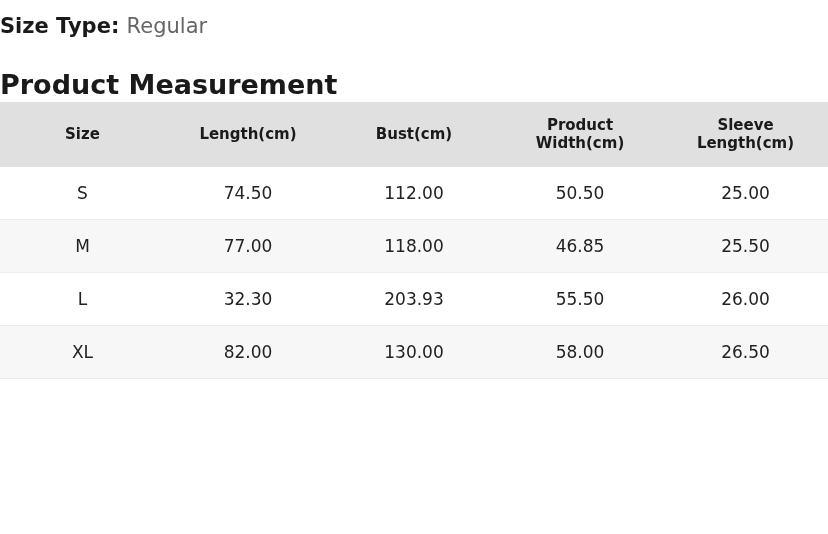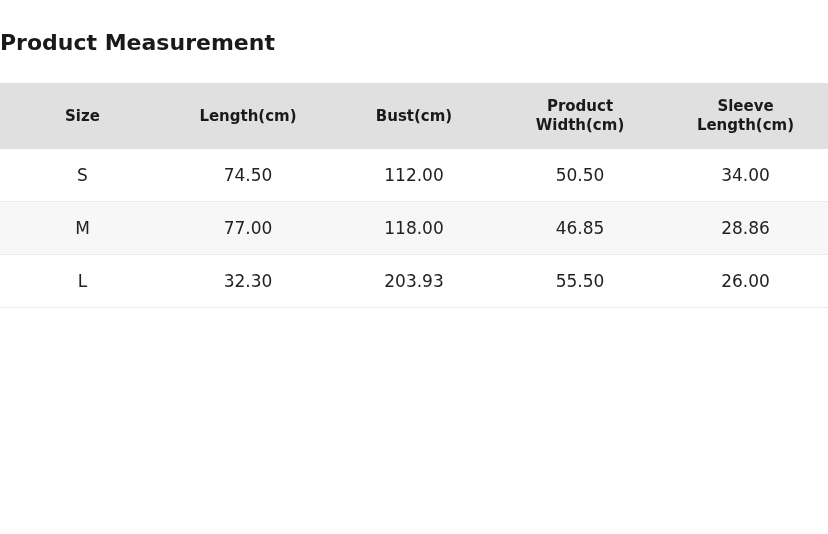--- a/index.html
+++ b/index.html
@@ -26,28 +26,27 @@
     color: #1a1a1a;
     padding: 14px 0 0 0;
     line-height: 1.2;
     white-space: nowrap;
   }
   .size-type-value {
     font-weight: normal;
     color: #666666;
   }
   .section-title {
-    font-size: 22px;
+    font-size: 27px;
     font-weight: bold;
     color: #1a1a1a;
     padding: 30px 0 0 0;
     line-height: 1.2;
   }
   table.measure {
-    margin-top: 27px;
     width: 828px;
     border-collapse: collapse;
     table-layout: fixed;
   }
   table.measure th {
     background: #e0e0e0;
     font-size: 15px;
     font-weight: bold;
     color: #1a1a1a;
     text-align: center;
@@ -73,20 +72,24 @@
   col.c1 { width: 166px; }
   col.c2 { width: 166px; }
   col.c3 { width: 166px; }
   col.c4 { width: 165px; }
 </style>
 </head>
 <body>
 
 <div class="page">
 
+  <div class="size-type-line">
+    <span>Size Type:</span>
+    <span class="size-type-value">Regular</span>
+  </div>
 
   <div class="section-title">Product Measurement</div>
 
   <table class="measure">
     <colgroup>
       <col class="c0">
         <col class="c1">
         <col class="c2">
         <col class="c3">
         <col class="c4">
@@ -99,32 +102,39 @@
         <th>Product Width(cm)</th>
         <th>Sleeve Length(cm)</th>
       </tr>
     </thead>
     <tbody>
       <tr class="odd">
         <td>S</td>
         <td>74.50</td>
         <td>112.00</td>
         <td>50.50</td>
-        <td>34.00</td>
+        <td>25.00</td>
       </tr>
       <tr class="even">
         <td>M</td>
         <td>77.00</td>
         <td>118.00</td>
         <td>46.85</td>
-        <td>28.86</td>
+        <td>25.50</td>
       </tr>
       <tr class="odd">
         <td>L</td>
         <td>32.30</td>
         <td>203.93</td>
         <td>55.50</td>
         <td>26.00</td>
       </tr>
+      <tr class="even">
+        <td>XL</td>
+        <td>82.00</td>
+        <td>130.00</td>
+        <td>58.00</td>
+        <td>26.50</td>
+      </tr>
     </tbody>
   </table>
 
 </div>
 
 </body></html>

